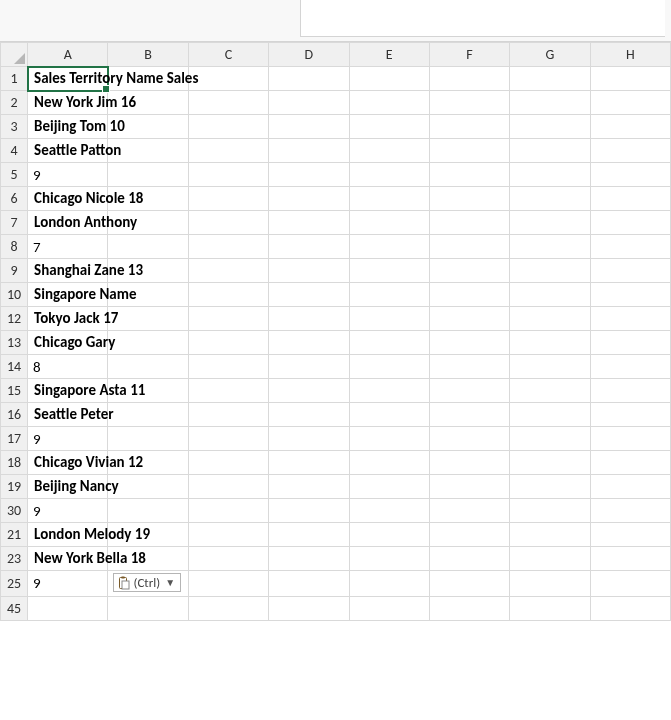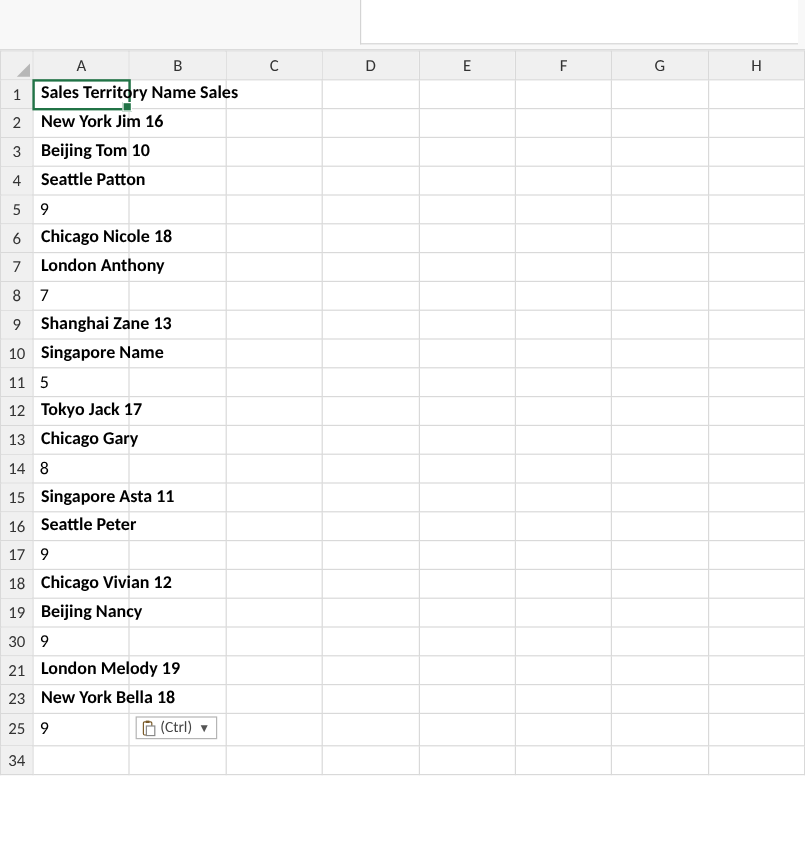--- a/index.html
+++ b/index.html
@@ -284,31 +284,20 @@
         </td>
         <td></td>
         <td></td>
         <td></td>
         <td></td>
         <td></td>
         <td></td>
         <td></td>
       </tr>
       <tr>
-        <th class="rowhdr">11</th>
-        <td class="num">5</td>
-        <td></td>
-        <td></td>
-        <td></td>
-        <td></td>
-        <td></td>
-        <td></td>
-        <td></td>
-      </tr>
-      <tr>
         <th class="rowhdr">12</th>
         <td class="overflow-cell">
           <span class="overflow-abs">Tokyo Jack 17</span>
         </td>
         <td></td>
         <td></td>
         <td></td>
         <td></td>
         <td></td>
         <td></td>
@@ -451,21 +440,21 @@
             <span class="chev">▼</span>
           </span></td>
         <td></td>
         <td></td>
         <td></td>
         <td></td>
         <td></td>
         <td></td>
       </tr>
       <tr>
-        <th class="rowhdr">34</th>
+        <th class="rowhdr">45</th>
         <td></td>
         <td></td>
         <td></td>
         <td></td>
         <td></td>
         <td></td>
         <td></td>
         <td></td>
       </tr>
     </tbody>

